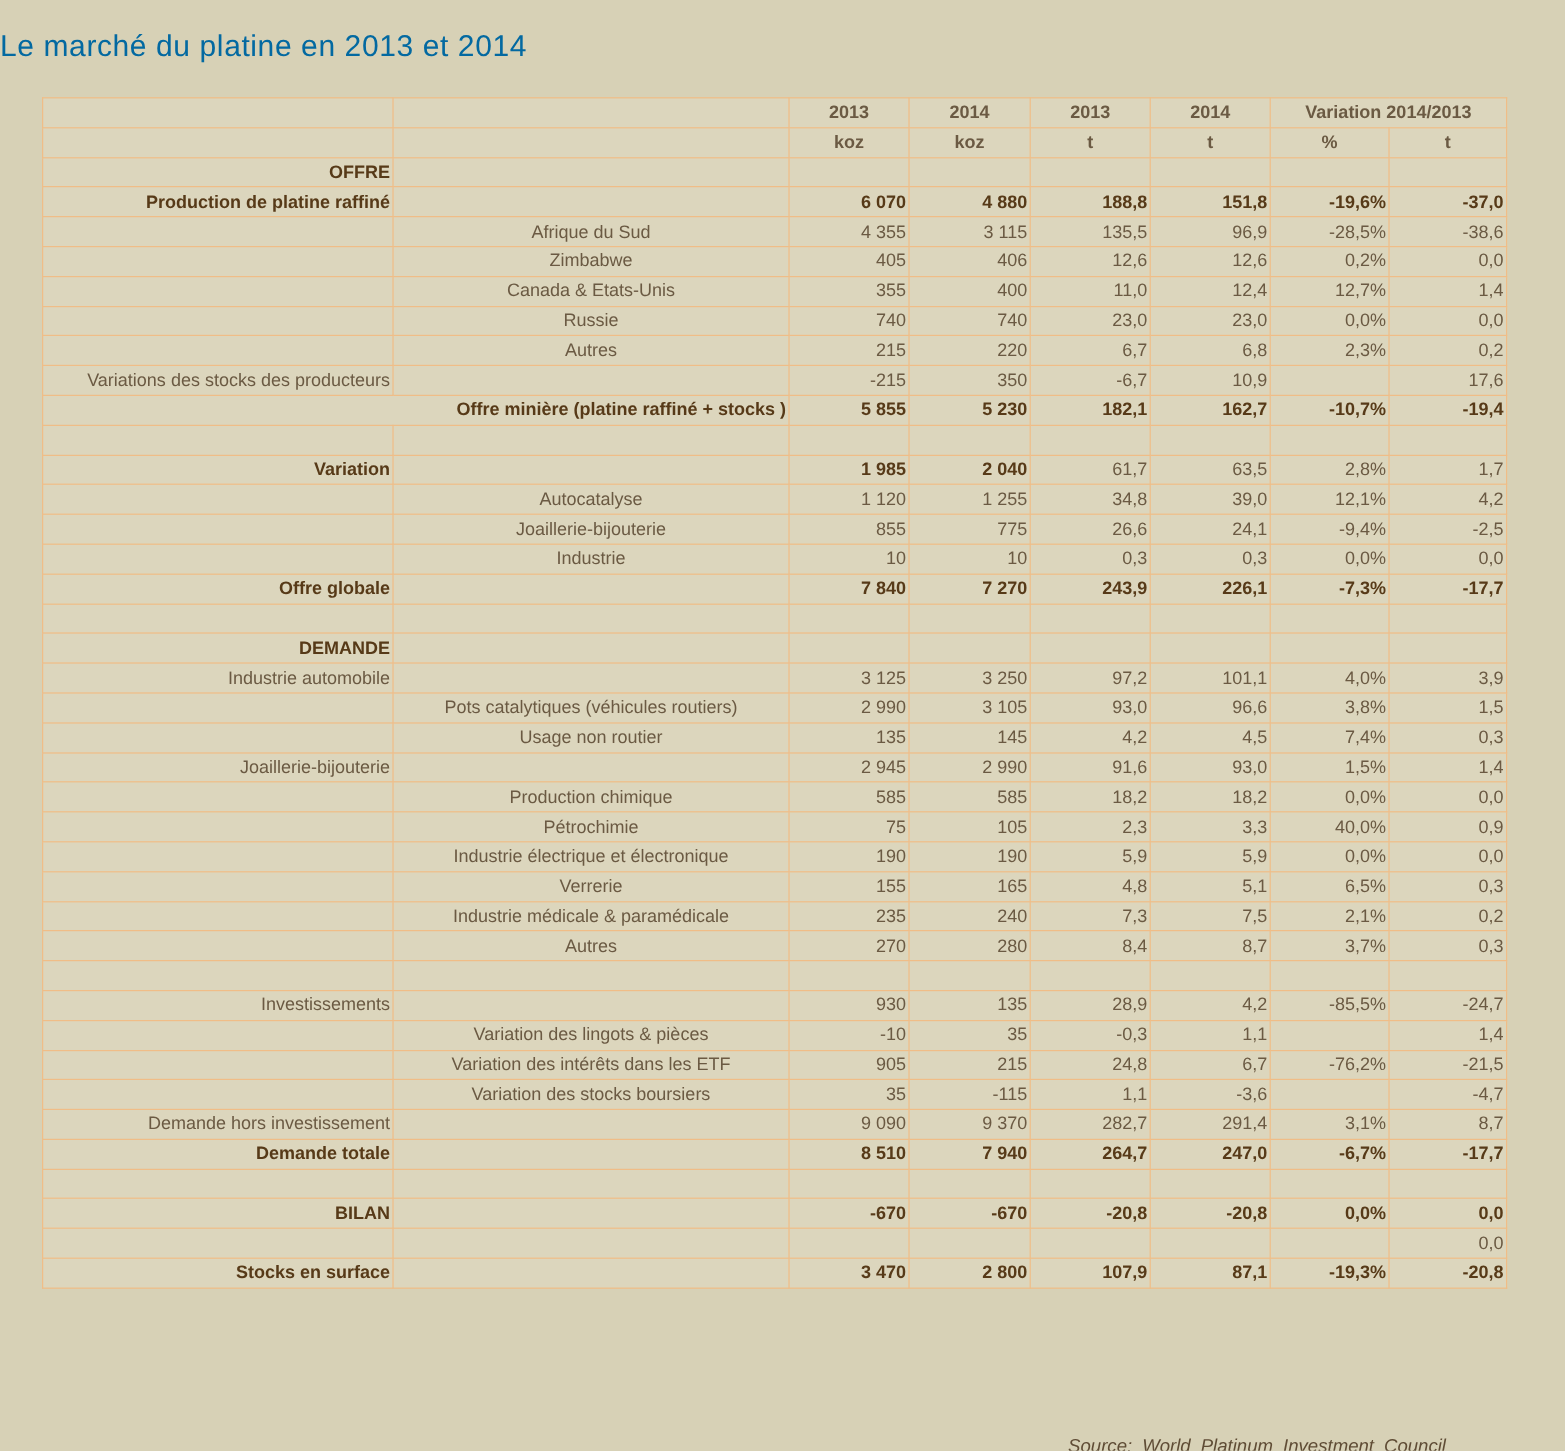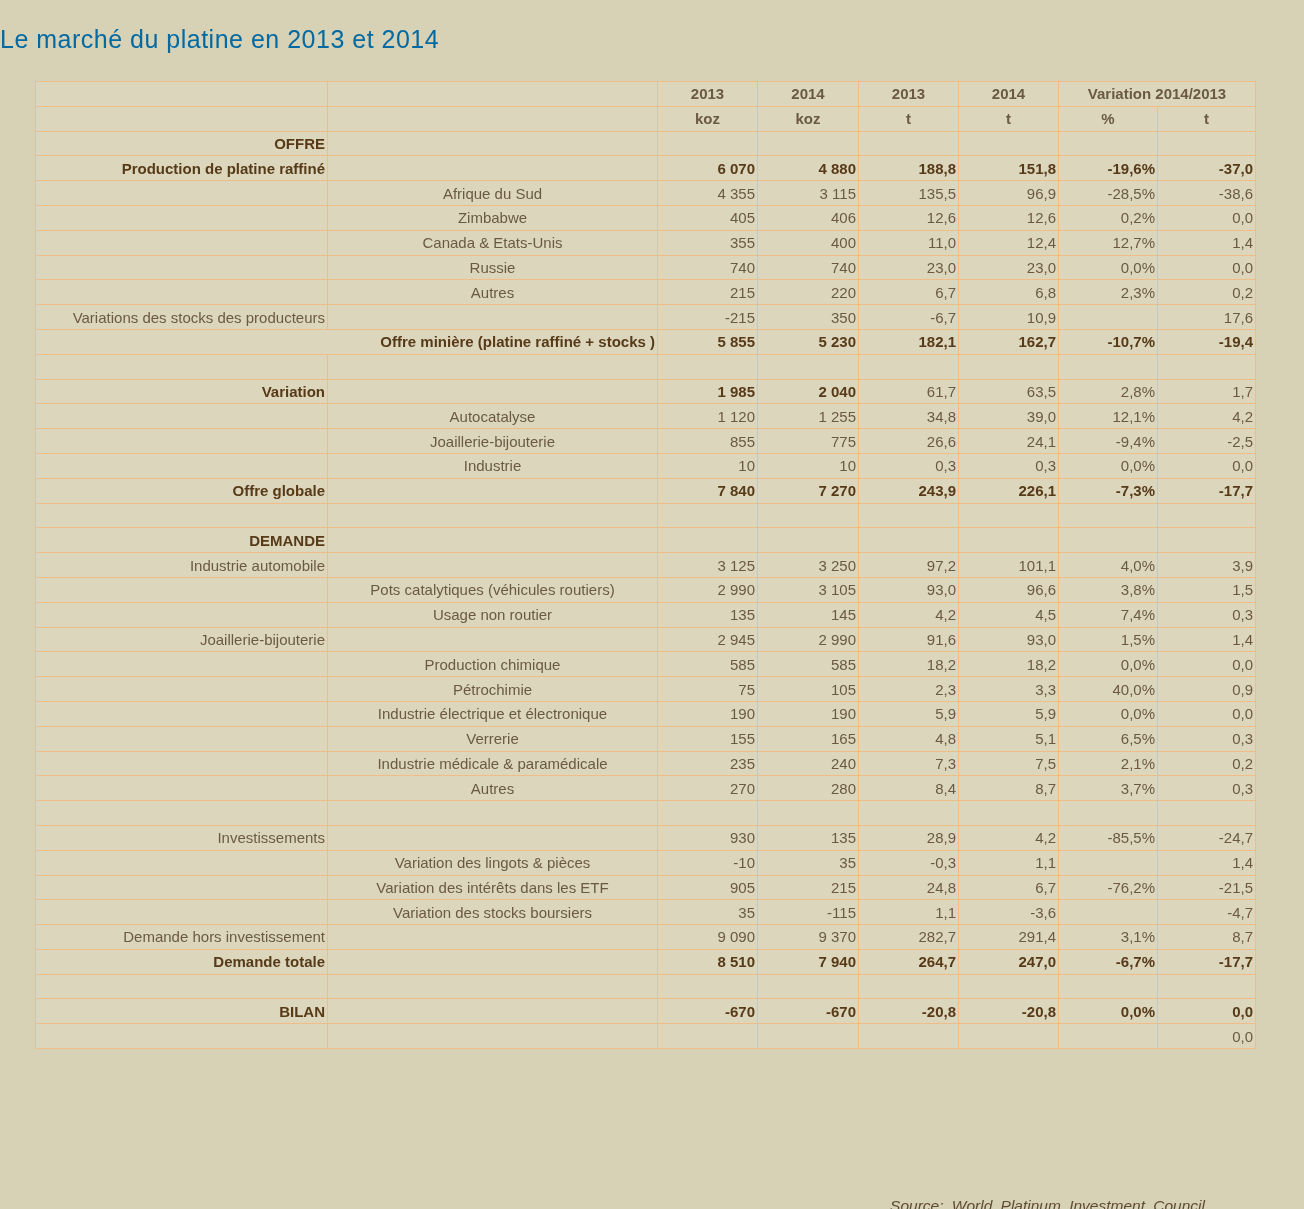--- a/index.html
+++ b/index.html
@@ -447,16 +447,26 @@
       <tr>
         <td class="lab"></td>
         <td class="lab2"></td>
         <td class="num"></td>
         <td class="num"></td>
         <td class="num"></td>
         <td class="num"></td>
         <td class="num"></td>
         <td class="num">0,0</td>
       </tr>
+      <tr>
+        <td class="lab b">Stocks en surface</td>
+        <td class="lab2"></td>
+        <td class="num b">3 470</td>
+        <td class="num b">2 800</td>
+        <td class="num b">107,9</td>
+        <td class="num b">87,1</td>
+        <td class="num b">-19,3%</td>
+        <td class="num b">-20,8</td>
+      </tr>
     </tbody>
 </table>
 
 <div class="source-note">Source: World Platinum Investment Council</div>
 
 </body></html>

